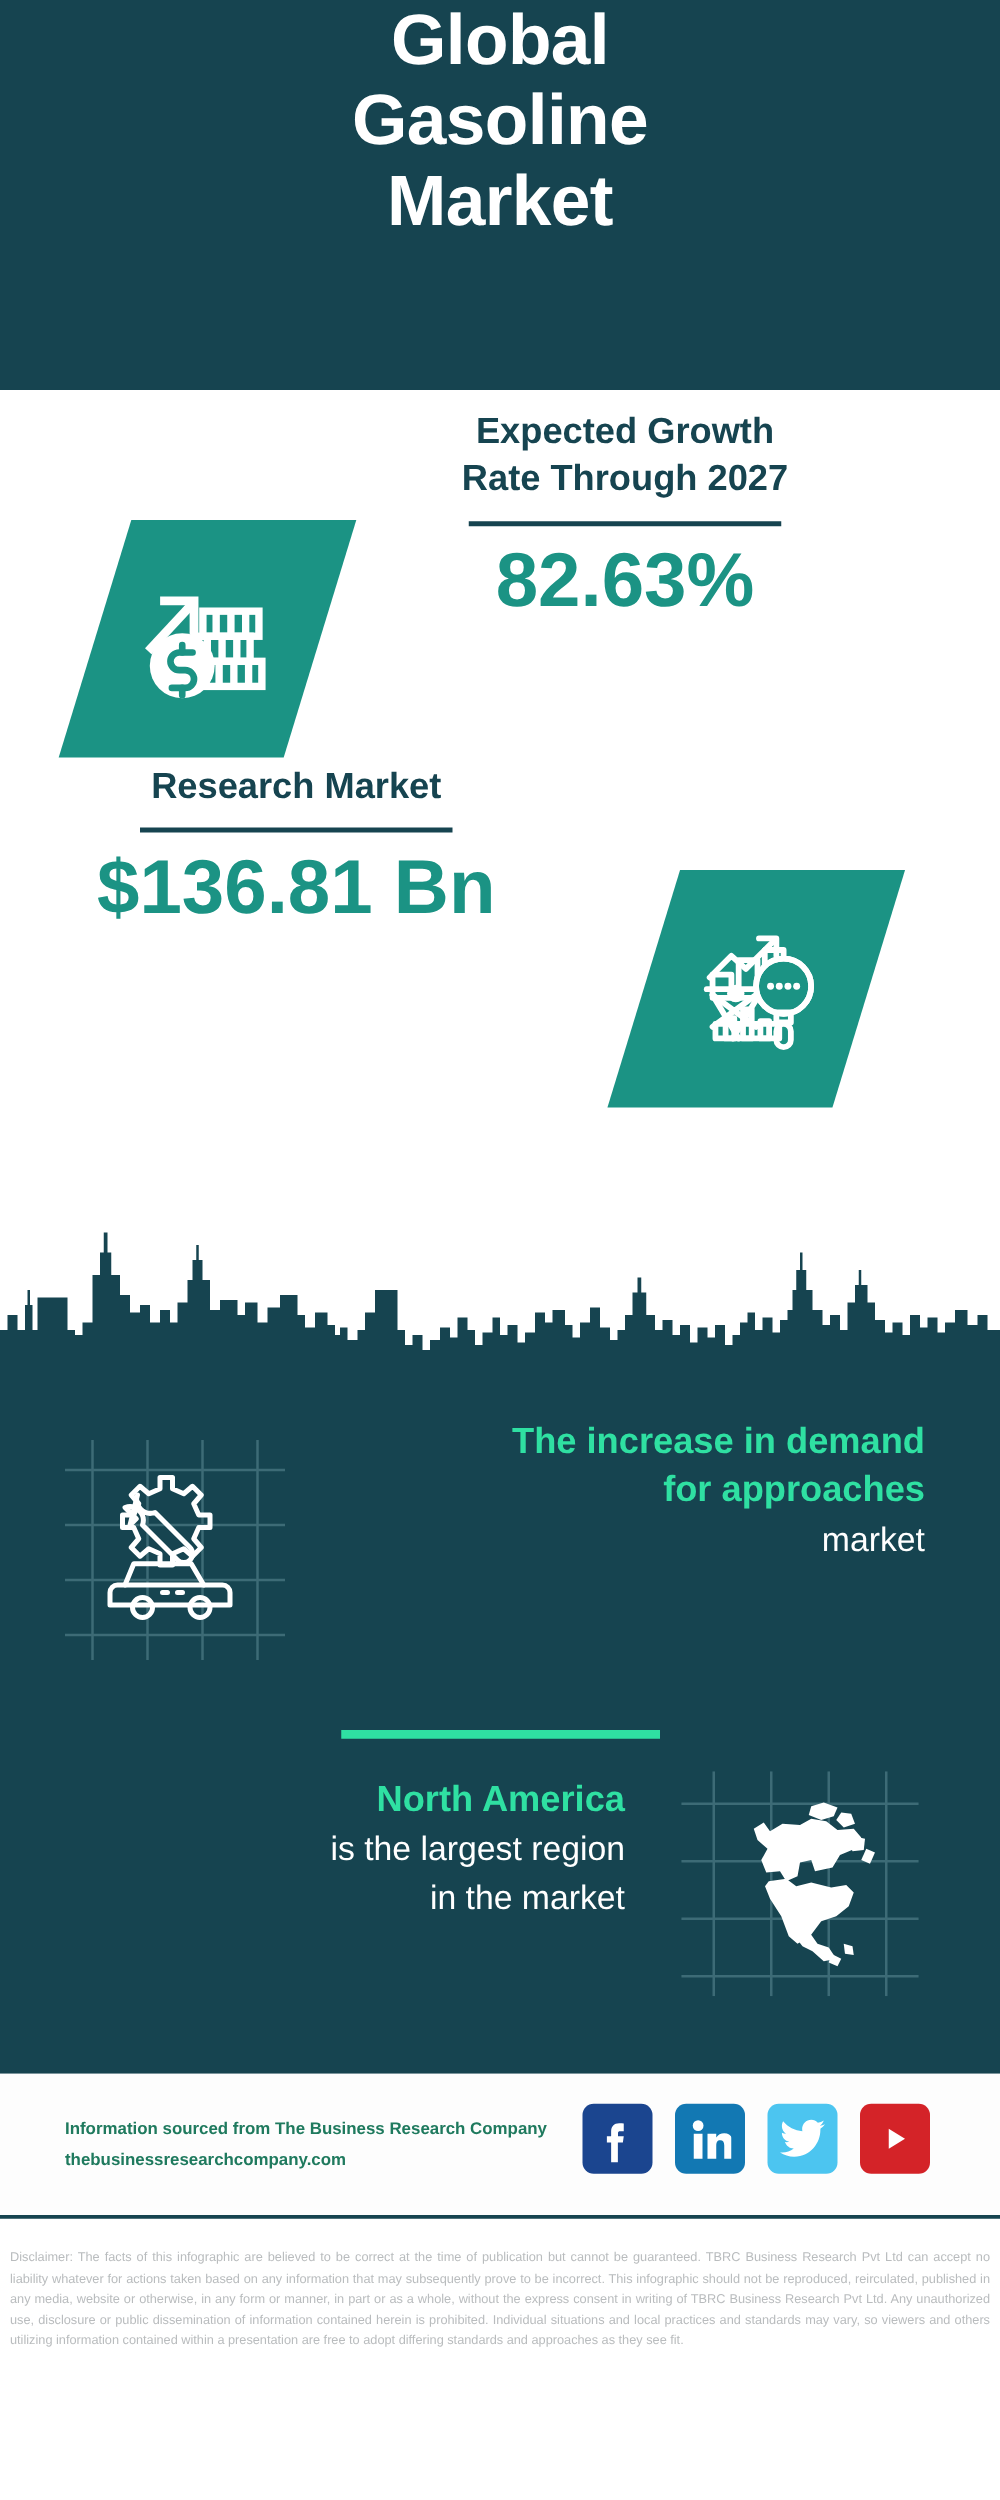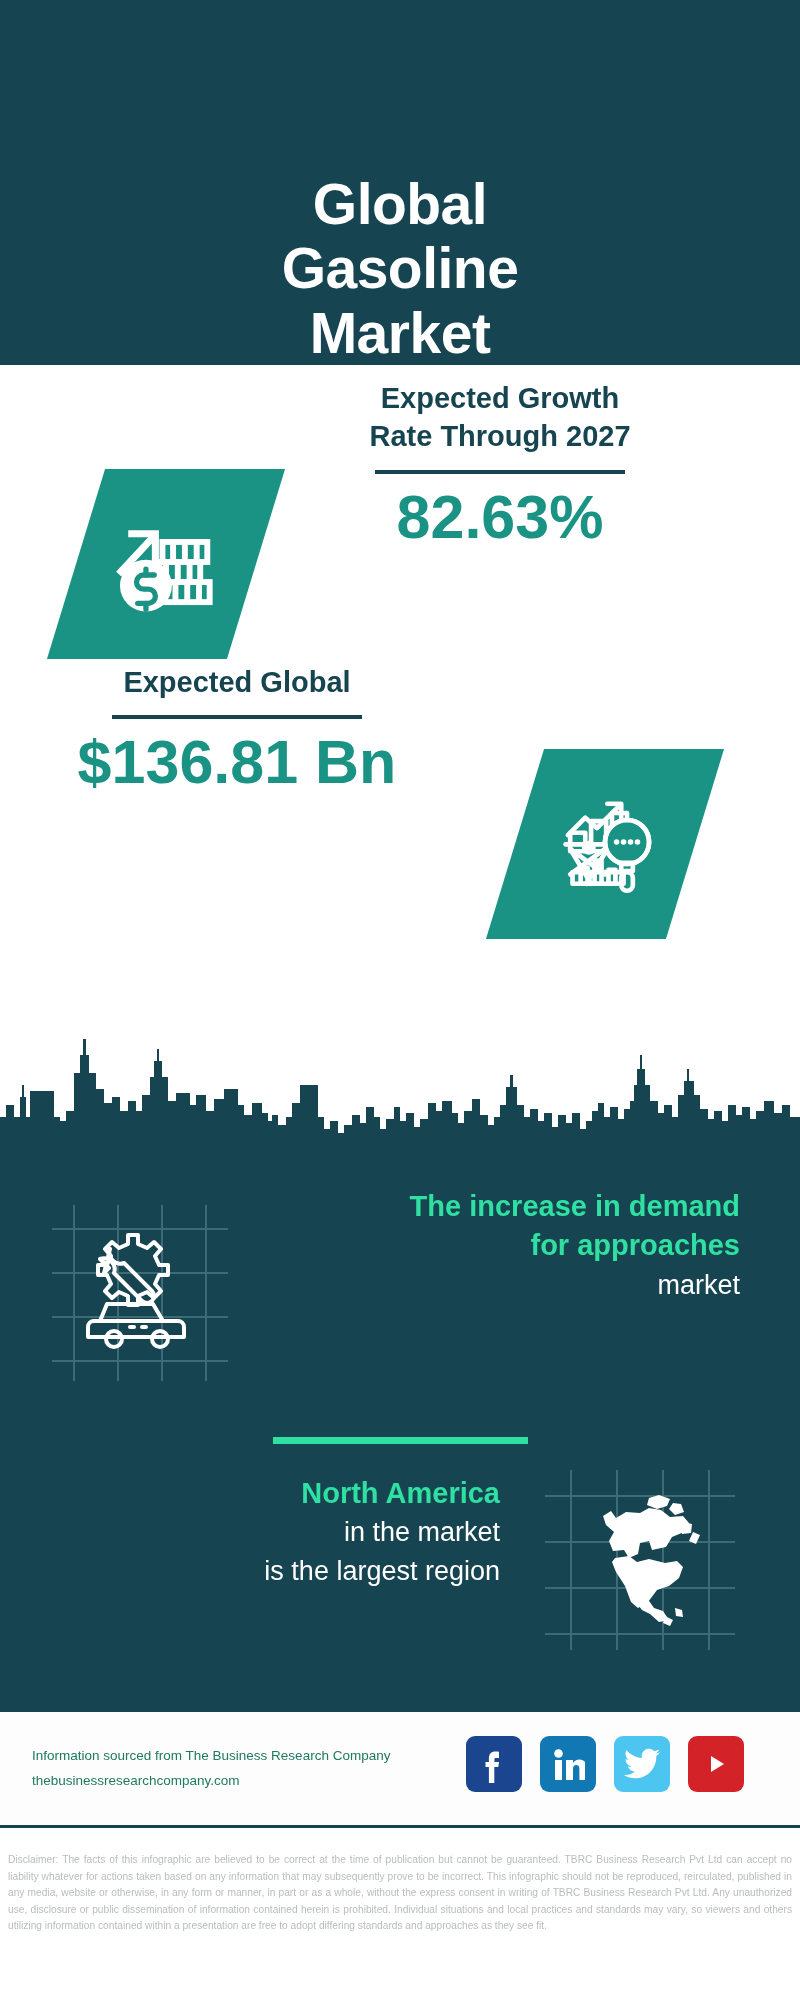--- a/index.html
+++ b/index.html
@@ -7,22 +7,22 @@
     width:800px; height:2000px;
     font-family:"Liberation Sans", sans-serif;
     background:#ffffff;
     overflow:hidden;
     position:relative;
   }
   .page { width:800px; height:2000px; position:relative; background:#fff; }
 
   
   .header {
-    height:365px; background:#164450;
-    display:flex; align-items:flex-end; justify-content:center;
+    height:312px; background:#164450;
+    display:flex; align-items:flex-start; justify-content:center;
   }
   .header-title {
     color:#ffffff; font-size:57px; font-weight:bold;
     line-height:1.13; text-align:center; letter-spacing:-0.5px;
   }
 
   
   .stats { position:relative; background:#fff; height:660px; }
 
   .stat-row { position:relative; height:290px;padding-left:34px; }
@@ -89,21 +89,21 @@
 
   .f2-text { left:30px; top:22px; width:470px; }
   .f2-ico { left:545px; top:18px; width:190px; height:180px; }
 
   
   .footer {
     background:#fdfdfd; height:116px; position:relative;
     display:flex; align-items:center;
     border-bottom:3px solid #164450;
   }
-  .src-block { margin-left:32px; }
+  .src-block { margin-left:52px;font-weight:bold; }
   .src-line {
     color:#1f7a5e; font-size:13.5px; line-height:1.85; white-space:nowrap;
   }
   .socials { position:absolute; left:466px; top:24px; display:flex; gap:18px; }
   .s-ico {
     width:56px; height:56px; border-radius:9px;
     display:flex; align-items:center; justify-content:center;
   }
   .s-fb { background:#1b458f; }
   .s-li { background:#1278b3; }
@@ -162,21 +162,21 @@
           <div>Rate Through 2027</div>
         </div>
         <div class="stat-rule"></div>
         <div class="stat-value">82.63%</div>
       </div>
     </div>
 
     <div class="stat-row">
       <div class="stat-text r2-text">
         <div class="stat-label">
-          <div>Expected Global</div>
+          <div>Research Market</div>
         </div>
         <div class="stat-rule"></div>
         <div class="stat-value">$136.81 Bn</div>
       </div>
       <div class="para-tile r2-tile">
         <span class="ico">
           <svg width="116" height="116" viewBox="0 0 100 100">
             <g fill="none" stroke="#fff" stroke-width="4" stroke-linejoin="round" stroke-linecap="round">
               <path d="M18 44 L33 29 L43 38 L62 19"></path>
               <path d="M52 17 h12 v12"></path>
@@ -244,22 +244,22 @@
         </div>
       </div>
     </div>
 
     <div class="divider"></div>
 
     <div class="fact-row">
       <div class="fact-text f2-text">
         <div class="fact-head">North America</div>
         <div class="fact-sub">
+          <div>is the largest region</div>
           <div>in the market</div>
-          <div>is the largest region</div>
         </div>
       </div>
       <div class="grid-ico f2-ico">
         <svg width="190" height="180" viewBox="0 0 190 180">
           <g stroke="#3d6b76" stroke-width="2" fill="none">
             <path d="M0 26 H190 M0 72 H190 M0 118 H190 M0 164 H190"></path>
             <path d="M26 0 V180 M72 0 V180 M118 0 V180 M164 0 V180"></path>
           </g>
           <g fill="#ffffff">
             <path d="M104 28 l10 -3 l11 4 l-3 7 l-10 3 l-10 -4 z"></path>

